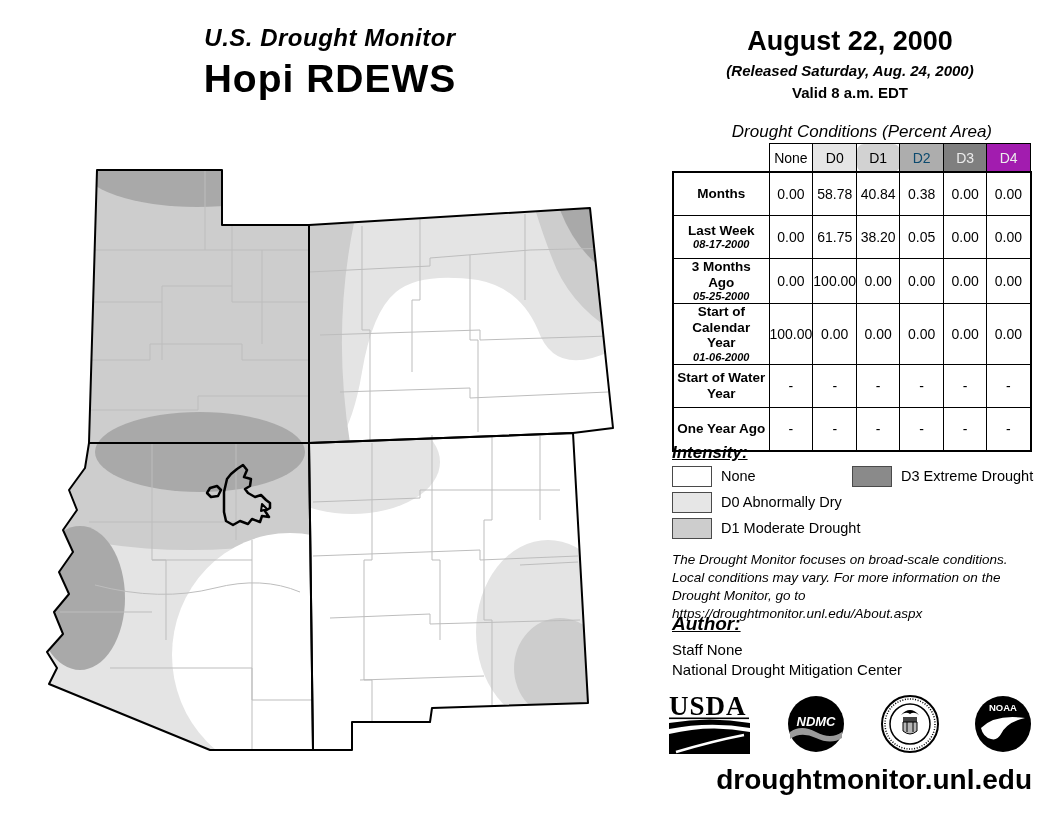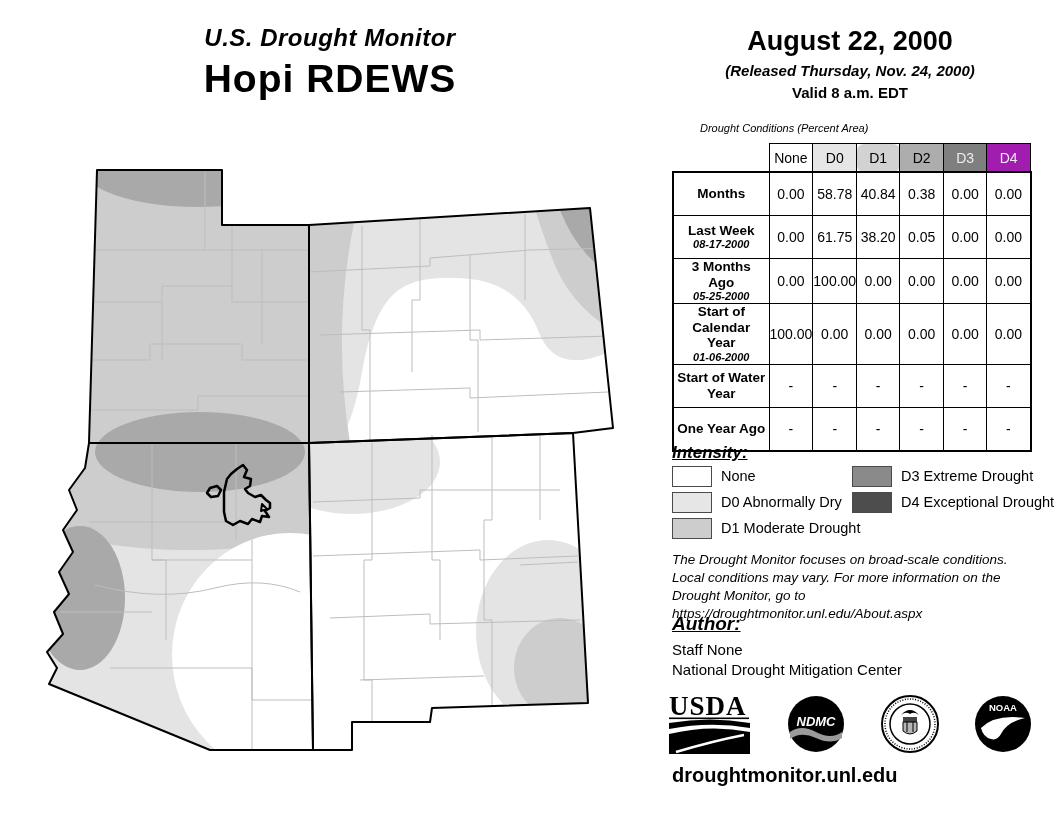--- a/index.html
+++ b/index.html
@@ -10,21 +10,21 @@
   
   #title-block{left:160px;top:24px;width:340px;text-align:center;}
   #title-small{font-size:24px;font-weight:bold;font-style:italic;letter-spacing:.5px;}
   #title-large{font-size:39px;font-weight:bold;margin-top:5px;letter-spacing:1px;}
   #date-block{left:672px;top:26px;width:356px;text-align:center;}
   #date-main{font-size:27px;font-weight:bold;}
   #date-released{font-size:15px;font-weight:bold;font-style:italic;margin-top:5px;}
   #date-valid{font-size:15px;font-weight:bold;margin-top:5px;}
 
   
-  #tbl-caption{left:700px;top:122px;width:328px;text-align:left;font-size:11px;font-style:italic;}
+  #tbl-caption{left:664px;top:122px;width:328px;text-align:right;font-size:17px;font-style:italic;}
   #cond-table{left:672px;top:143px;}
   table{border-collapse:collapse;table-layout:fixed;}
   td{text-align:center;vertical-align:middle;padding:0;}
   thead td{border:1px solid #000;height:27px;font-size:14px;}
   thead td.corner{border:none;background:#fff;}
   tbody td{border:1px solid #000;height:42px;font-size:14px;}
   tbody tr:first-child td{border-top:2.5px solid #000;}
   tbody tr:last-child td{border-bottom:2.5px solid #000;}
   tbody td:first-child{border-left:2.5px solid #000;}
   tbody td:last-child{border-right:2.5px solid #000;}
@@ -41,41 +41,41 @@
   .leg-label{font-size:14.5px;white-space:nowrap;}
 
   
   #disclaimer{left:672px;top:551px;width:380px;font-size:13.5px;font-style:italic;line-height:18px;}
   #author-head{left:672px;top:613px;font-size:19px;font-weight:bold;font-style:italic;text-decoration:underline;}
   #author-name{left:672px;top:641px;font-size:15px;}
   #author-org{left:672px;top:661px;font-size:15px;}
 
   
   #logo-row{left:668px;top:693px;width:364px;display:flex;align-items:center;justify-content:space-between;}
-  #site-url{left:672px;top:764px;width:360px;text-align:left;font-size:20px;font-weight:bold;}
+  #site-url{left:672px;top:764px;width:360px;text-align:right;font-size:28px;font-weight:bold;}
 
   
   #map-svg{left:30px;top:130px;}
   .state{fill:none;stroke:#000;stroke-width:2;stroke-linejoin:round;}
   .county{fill:none;stroke:#bdbdbd;stroke-width:1;}
   .hopi{fill:none;stroke:#000;stroke-width:2.5;stroke-linejoin:round;}
 </style>
 </head>
 <body>
 
 <div id="page">
 
   <div class="abs" id="title-block">
     <div id="title-small">U.S. Drought Monitor</div>
     <div id="title-large">Hopi RDEWS</div>
   </div>
 
   <div class="abs" id="date-block">
     <div id="date-main">August 22, 2000</div>
-    <div id="date-released">(Released Thursday, Nov. 24, 2000)</div>
+    <div id="date-released">(Released Saturday, Aug. 24, 2000)</div>
     <div id="date-valid">Valid 8 a.m. EDT</div>
   </div>
 
   <svg class="abs" id="map-svg" width="645" height="660" viewBox="30 130 645 660" xmlns="http://www.w3.org/2000/svg">
     <defs>
       <clipPath id="clip-ut">
           <path d="M97,170 L222,170 L222,225 L309,225 L309,443 L89,443 Z"></path>
         </clipPath>
       <clipPath id="clip-co">
           <path d="M309,225 L590,208 L613,428 L573,433 L309,443 Z"></path>
@@ -177,21 +177,21 @@
           <col style="width:44px">
           <col style="width:43px">
           <col style="width:44px">
       </colgroup>
       <thead>
         <tr>
           <td class="corner"></td>
           <td class="hdr-cell" style="background: rgb(255, 255, 255); color: rgb(0, 0, 0);">None</td>
           <td class="hdr-cell" style="background: rgb(230, 230, 230); color: rgb(0, 0, 0);">D0</td>
           <td class="hdr-cell" style="background: rgb(210, 210, 210); color: rgb(0, 0, 0); border-radius: 7px;">D1</td>
-          <td class="hdr-cell" style="background: rgb(173, 173, 173); color: #000000;">D2</td>
+          <td class="hdr-cell" style="background: rgb(173, 173, 173); color: #0c4a6e;">D2</td>
           <td class="hdr-cell" style="background: rgb(127, 127, 127); color: rgb(236, 236, 236);">D3</td>
           <td class="hdr-cell" style="background: #a21caf; color: rgb(236, 236, 236);">D4</td>
         </tr>
       </thead>
       <tbody>
         <tr>
           <td class="rowlbl"><span>Months</span><span class="sublbl"></span></td>
           <td>0.00</td>
           <td>58.78</td>
           <td>40.84</td>
@@ -260,24 +260,20 @@
     </div>
     <div class="leg-item">
       <span class="swatch" style="background: rgb(205, 205, 205);"></span>
       <span class="leg-label">D1 Moderate Drought</span>
     </div>
   </div>
   <div class="abs leg-col" id="leg-col2">
     <div class="leg-item">
       <span class="swatch" style="background: rgb(138, 138, 138);"></span>
       <span class="leg-label">D3 Extreme Drought</span>
-    </div>
-    <div class="leg-item">
-      <span class="swatch" style="background: rgb(77, 77, 77);"></span>
-      <span class="leg-label">D4 Exceptional Drought</span>
     </div>
   </div>
 
   <div class="abs" id="disclaimer">
     <div>The Drought Monitor focuses on broad-scale conditions.</div>
     <div>Local conditions may vary. For more information on the</div>
     <div>Drought Monitor, go to https://droughtmonitor.unl.edu/About.aspx</div>
   </div>
 
   <div class="abs" id="author-head">Author:</div>

